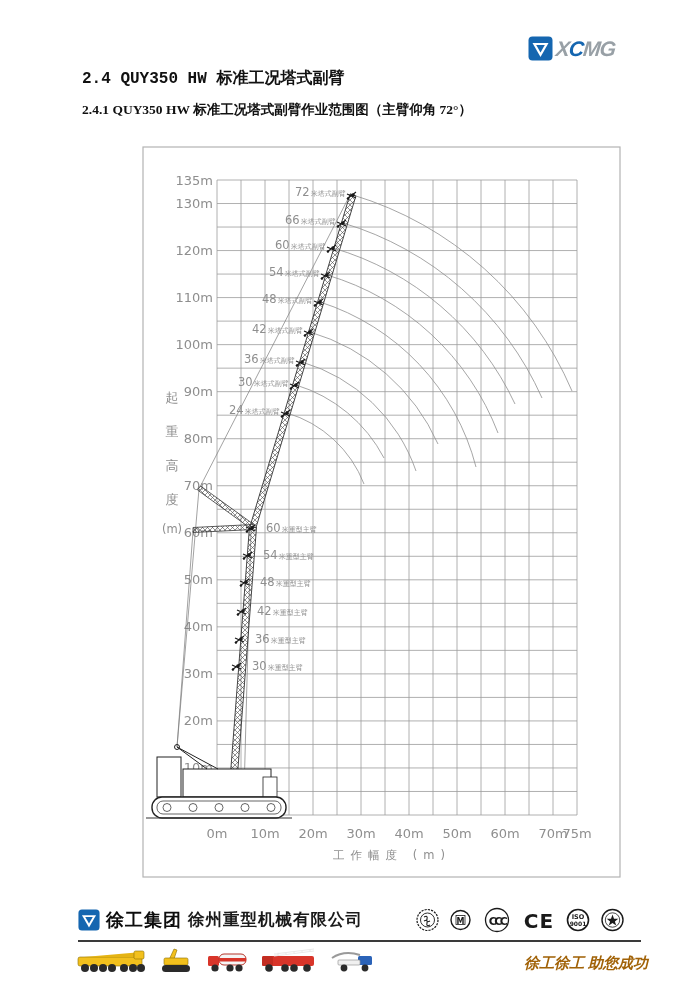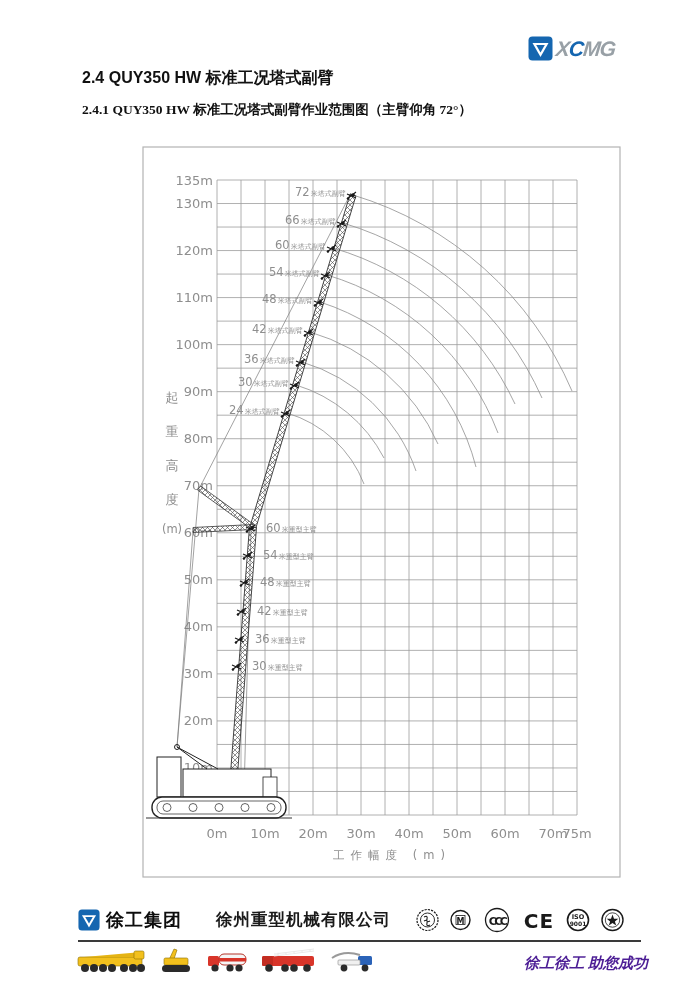--- a/index.html
+++ b/index.html
@@ -1,35 +1,35 @@
 <!DOCTYPE html>
 <html><head>
 <meta charset="utf-8">
 <style>
   html,body{margin:0;padding:0;}
   body{width:700px;height:990px;position:relative;background:#ffffff;
        font-family:"Liberation Sans","DejaVu Sans",sans-serif;overflow:hidden;}
   .abs{position:absolute;}
-  .h1{left:82px;top:68px;font-family:Liberation Sans, sans-serif;
+  .h1{left:82px;top:68px;font-family:Liberation Mono, monospace;
       font-weight:bold;font-size:16px;color:#111;}
   .h2{left:82px;top:101px;font-family:"Liberation Serif","DejaVu Serif",serif;
       font-weight:bold;font-size:13.5px;color:#111;}
   .xcmg{left:528px;top:36px;display:flex;align-items:center;gap:3px;}
   .xcmg-txt{font-style:italic;font-weight:bold;font-size:21px;letter-spacing:-1px;
       font-family:"Liberation Sans",sans-serif;transform:skewX(-6deg);}
   .xcmg-gray{color:#98a0a6;} .xcmg-blue{color:#1566b0;}
   .footer-rule{left:78px;top:940px;width:563px;height:2px;background:#3a3a3a;}
   .f-logo-row{left:78px;top:908px;display:flex;align-items:center;gap:6px;justify-content:space-between;}
   .f-bold{font-weight:bold;font-size:18px;color:#0d0d0d;letter-spacing:1px;}
-  .f-rest{font-weight:bold;font-size:16.5px;color:#1a1a1a;letter-spacing:1px;margin-left:28px;}
+  .f-rest{font-weight:bold;font-size:16.5px;color:#1a1a1a;letter-spacing:1px;}
   .certs{left:414px;top:906px;display:flex;align-items:center;gap:7px;}
   .vehicles{left:76px;top:948px;display:flex;align-items:flex-end;gap:12px;}
   .slogan{left:498px;top:954px;width:150px;text-align:right;
       font-family:"Liberation Serif","DejaVu Serif",serif;font-style:italic;
-      font-weight:bold;font-size:15px;color:#4c1d95;}
+      font-weight:bold;font-size:15px;color:#a16207;}
   svg text{font-family:"DejaVu Sans","Liberation Sans",sans-serif;}
 </style>
 </head>
 <body>
 
 <div class="abs h1">2.4 QUY350 HW 标准工况塔式副臂</div>
 <div class="abs h2">2.4.1 QUY350 HW 标准工况塔式副臂作业范围图（主臂仰角 72°）</div>
 
 <div class="abs xcmg">
   <svg width="25" height="25" viewBox="0 0 25 25">

